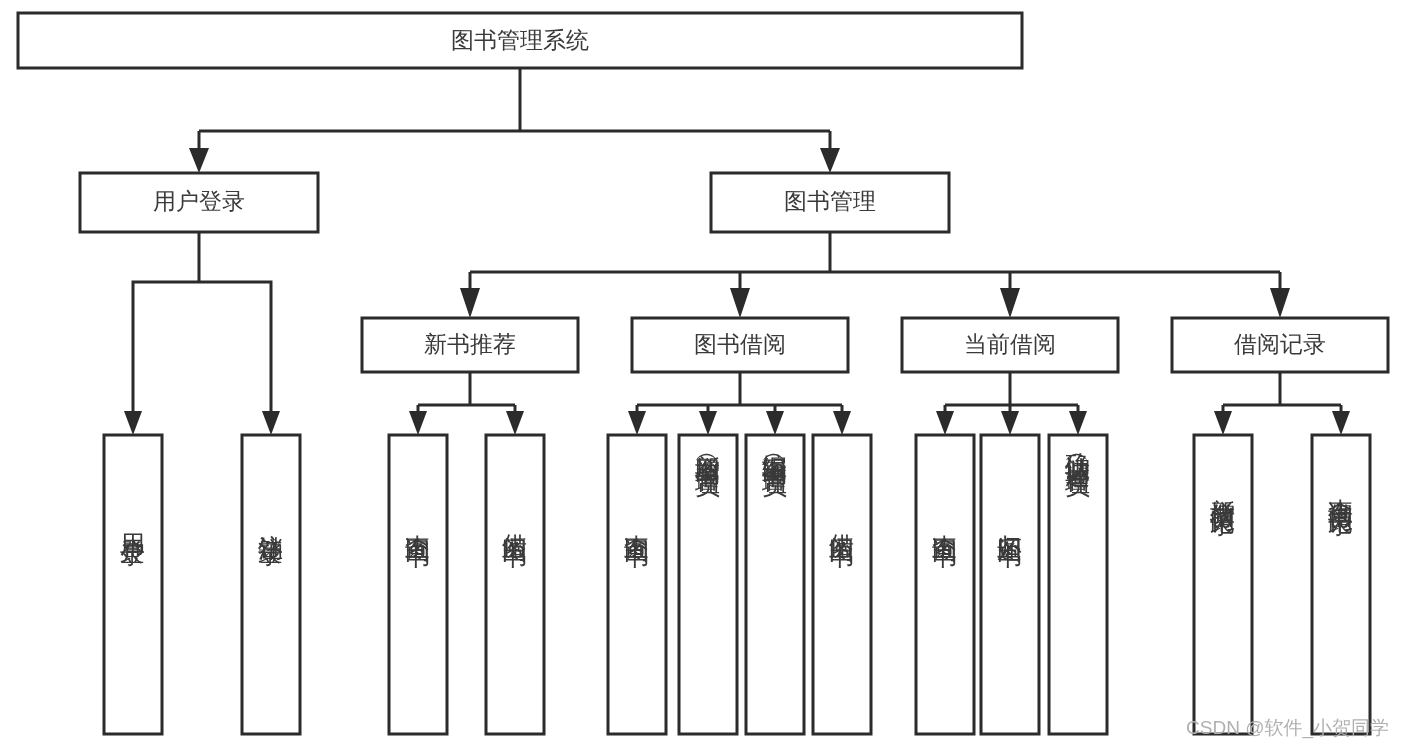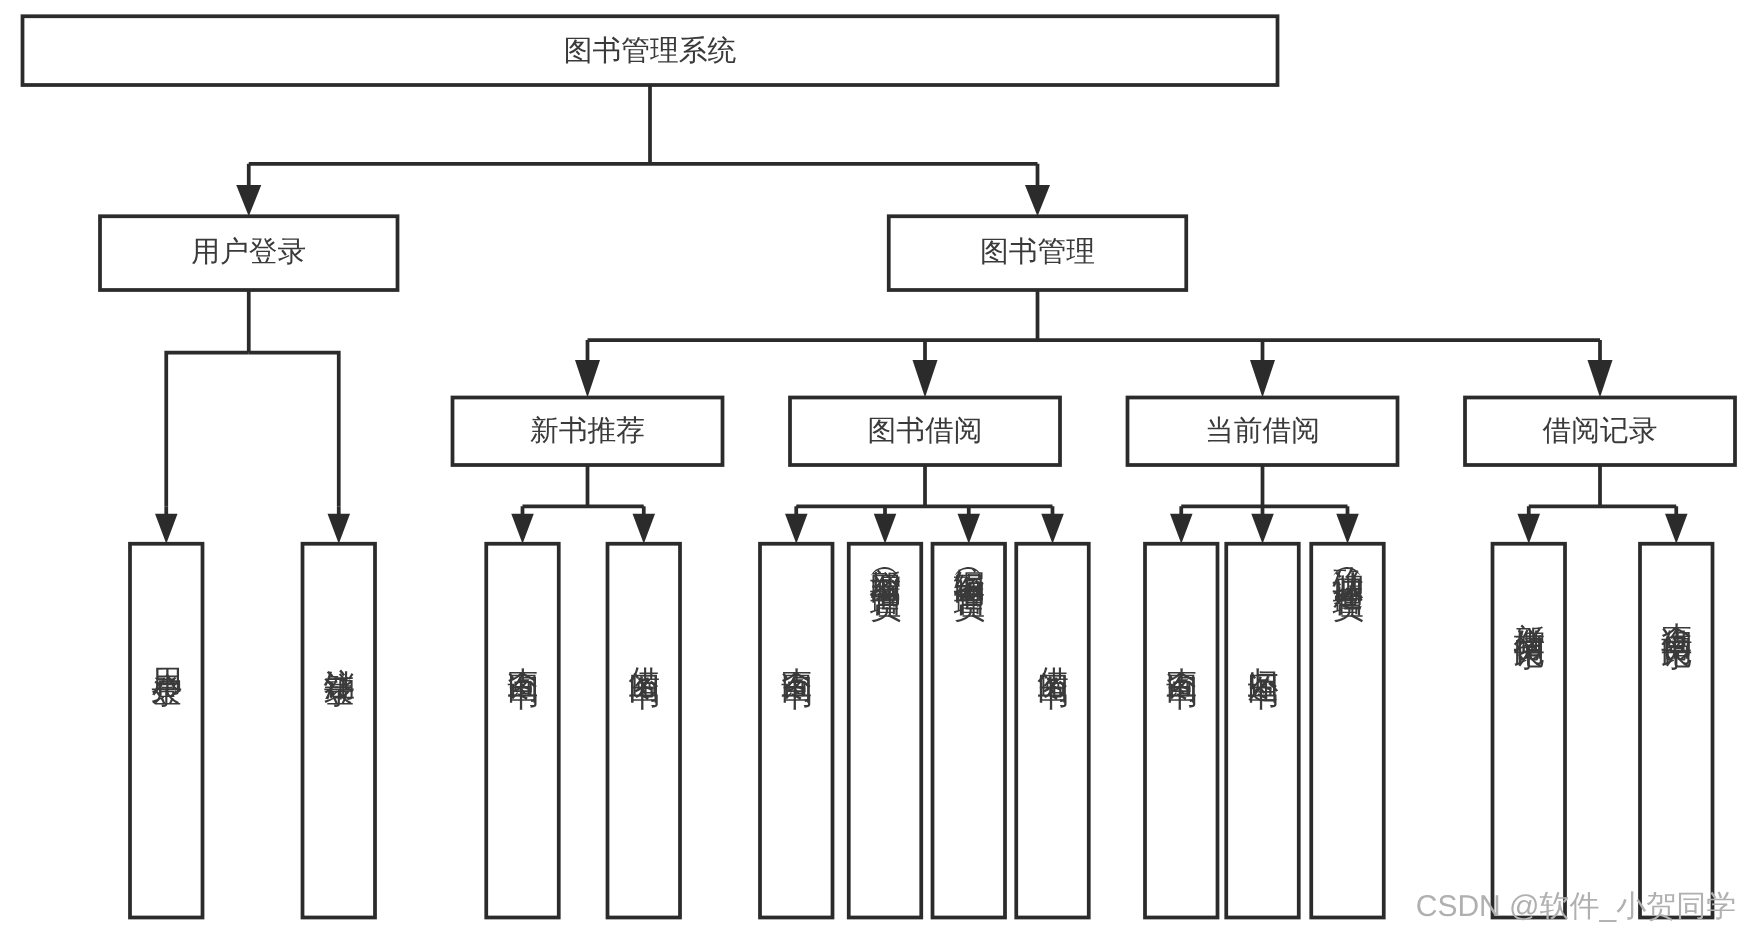--- a/index.html
+++ b/index.html
@@ -57,21 +57,21 @@
     writing-mode: vertical-rl;
     text-orientation: upright;
     text-anchor: middle;
     letter-spacing: 3px;
   }
   .watermark-text {
     position: absolute;
     right: 16px;
     bottom: 6px;
     font-family: "Liberation Sans", "DejaVu Sans", sans-serif;
-    font-size: 24px;
+    font-size: 19px;
     color: #b0b0b0;
     white-space: nowrap;
     pointer-events: none;
     user-select: none;
   }
 </style>
 </head>
 <body>
 
 <div id="diagram-root">

